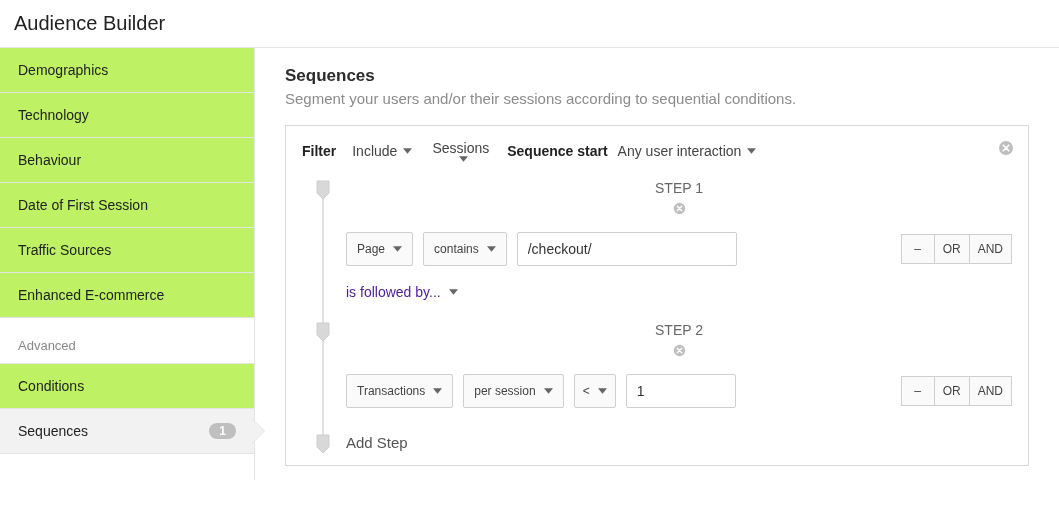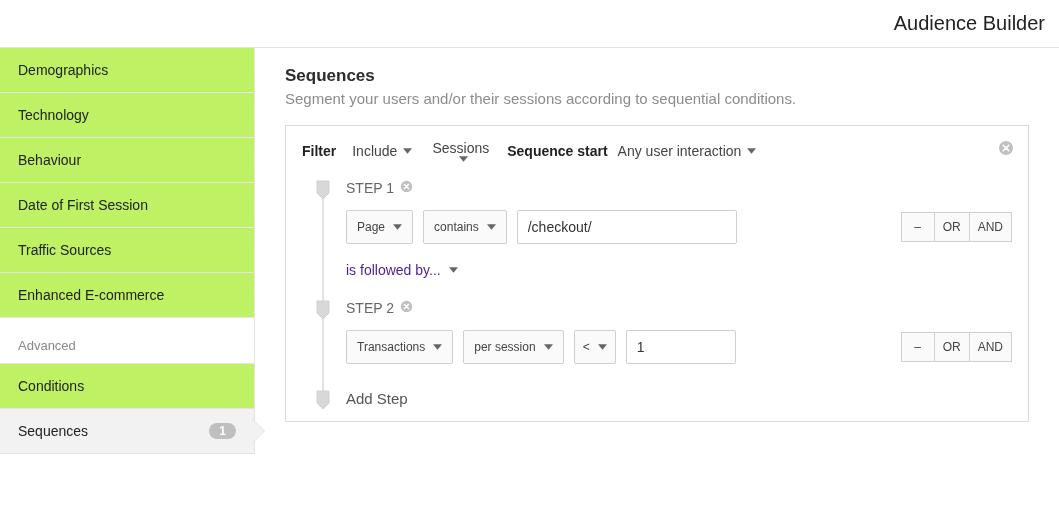--- a/index.html
+++ b/index.html
@@ -1,18 +1,18 @@
 <!DOCTYPE html>
 <html><head>
 <meta charset="utf-8">
 <style>
   * { box-sizing: border-box; }
   html, body { margin:0; padding:0; font-family: Arial, "Helvetica Neue", Helvetica, sans-serif; color:#222; background:#fff; }
   .app    { width:1059px; height:517px; position:relative; }
-  .app-title { font-size:20px; font-weight:400; padding:12px 14px; color:#222;text-align:right; }
+  .app-title { font-size:20px; font-weight:400; padding:12px 14px; color:#222; }
   .top-rule{ border-top:1px solid #e4e4e4; }
   .main   { display:flex; }
 
   
   .sidebar { width:255px; border-right:1px solid #e4e4e4; }
   .side-item{
     padding:14px 18px; font-size:14px; border-bottom:1px solid #e4e4e4;
     display:flex; align-items:center; justify-content:space-between; position:relative; cursor:pointer;
     background:#bef264;
   }
@@ -52,21 +52,21 @@
 
   
   .timeline{ position:relative; padding-left:44px; margin-top:18px; }
   .tl-line{ position:absolute; left:20px; top:10px; bottom:10px; width:2px; background:#e1e1e1; }
   .step{ position:relative; padding-bottom:20px; }
   .step:last-child{ padding-bottom:0;}
   .step-marker{
     position:absolute; left:-30px; top:0; width:14px; height:20px;
   }
   .step-marker svg{ display:block; }
-  .step-head{ display:flex; align-items:center; font-size:14px; color:#666; gap:6px; }
+  .step-head{ display:flex; align-items:center; font-size:14px; color:#666; gap:6px;flex-direction:column; }
   .mini-x svg{ width:13px; height:13px; color:#bfbfbf; }
   .step-body{ margin-top:14px; display:flex; align-items:center; gap:10px; flex-wrap:nowrap; }
   .followed{ margin:18px 0 2px 0; font-size:14px; color:#4c1d95; display:flex; align-items:center; gap:8px;}
 
   
   .pill{
     border:1px solid #cfcfcf; background:#fafafa; height:34px; padding:0 10px;
     display:inline-flex; align-items:center; font-size:12px; color:#444; cursor:pointer;
     border-radius:2px;
   }

